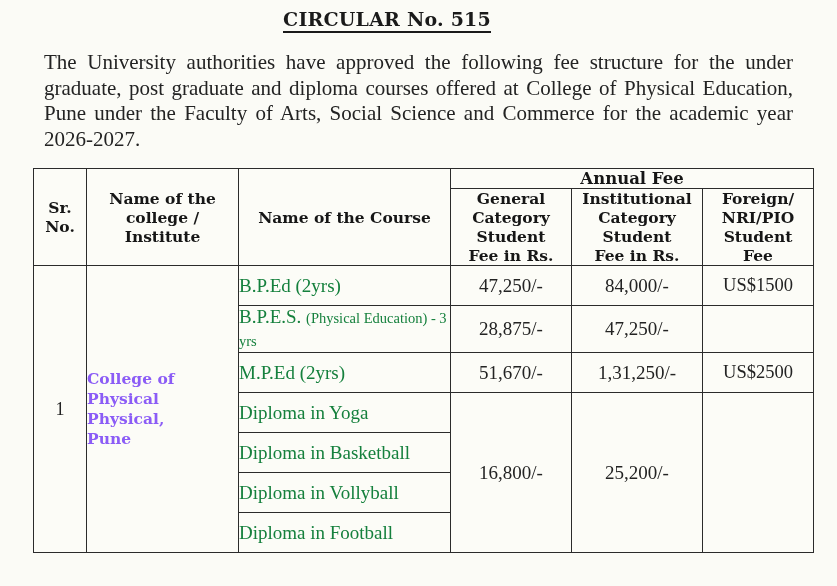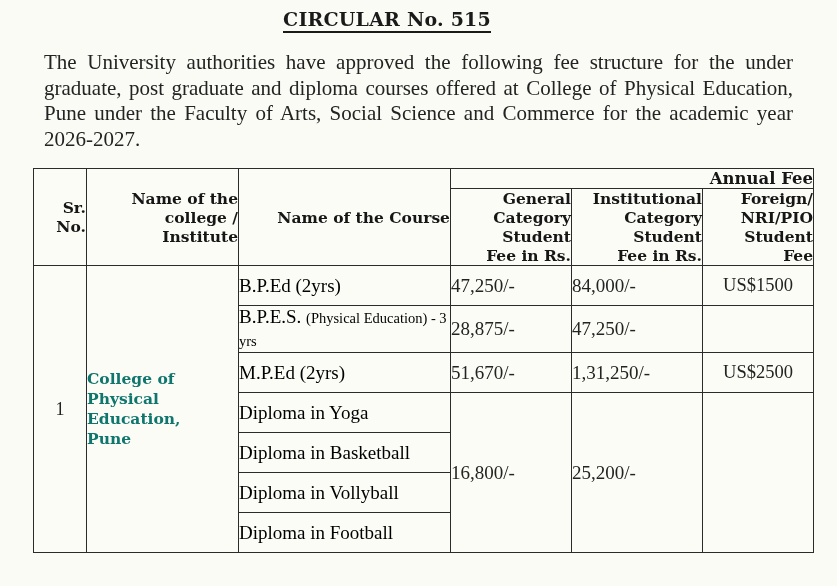--- a/index.html
+++ b/index.html
@@ -66,54 +66,54 @@
     padding: 0;
     vertical-align: middle;
     background: #fcfcf7;
   }
 
   .hd {
     font-family: "DejaVu Serif", "Liberation Serif", serif;
     font-weight: bold;
     font-size: 15.5px;
     line-height: 19px;
-    text-align: right;
+    text-align: center;
     padding: 4px 3px;
     color: #161616;
   }
   .hd-annual {
     font-size: 16.5px;
     padding: 7px 3px;
   }
 
   .srno {
     text-align: center;
     font-size: 18px;
     color: #232323;
   }
   .college {
     font-family: "DejaVu Serif", "Liberation Serif", serif;
     font-weight: bold;
     font-size: 15.5px;
     line-height: 20px;
     padding-left: 10px;
-    color: #0f766e;
+    color: #8b5cf6;
     margin-left: 12px;
   }
   .course {
     font-size: 19px;
     line-height: 22px;
     padding: 5px 4px 5px 7px;
-    color: #000000;
+    color: #15803d;
   }
   .course .sub {
     font-size: 14.5px;
   }
   .amount {
-    text-align: left;
+    text-align: center;
     font-size: 19px;
     padding: 4px 11px 4px 4px;
     color: #232323;
     white-space: nowrap;
   }
   .usd {
     text-align: center;
     font-size: 18.5px;
     padding: 4px 4px;
     color: #232323;
@@ -174,21 +174,21 @@
         <div>Student</div>
         <div>Fee</div>
       </td>
     </tr>
 
     <tr style="height:40px">
       <td rowspan="7" class="srno">1</td>
       <td rowspan="7" class="college">
         <div>College of</div>
         <div>Physical</div>
-        <div>Education,</div>
+        <div>Physical,</div>
         <div>Pune</div>
       </td>
       <td class="course">B.P.Ed (2yrs)</td>
       <td class="amount">47,250/-</td>
       <td class="amount">84,000/-</td>
       <td class="usd">US$1500</td>
     </tr>
 
     <tr style="height:43px">
       <td class="course">

